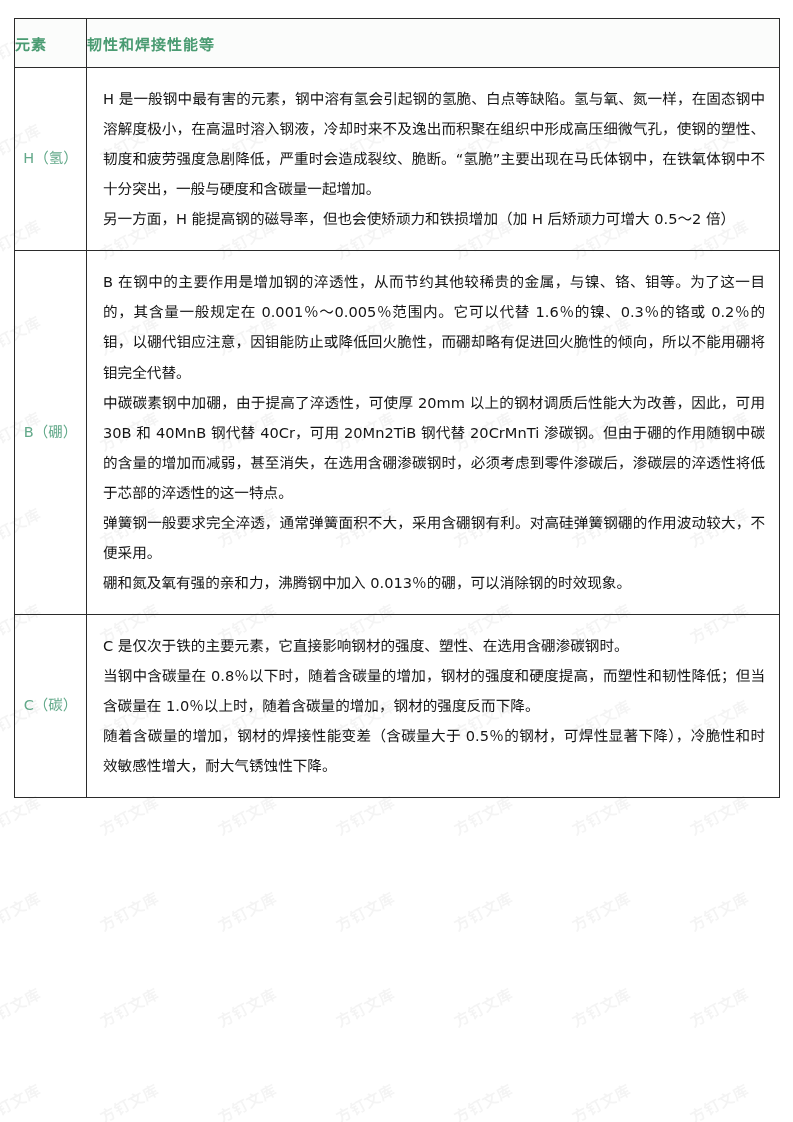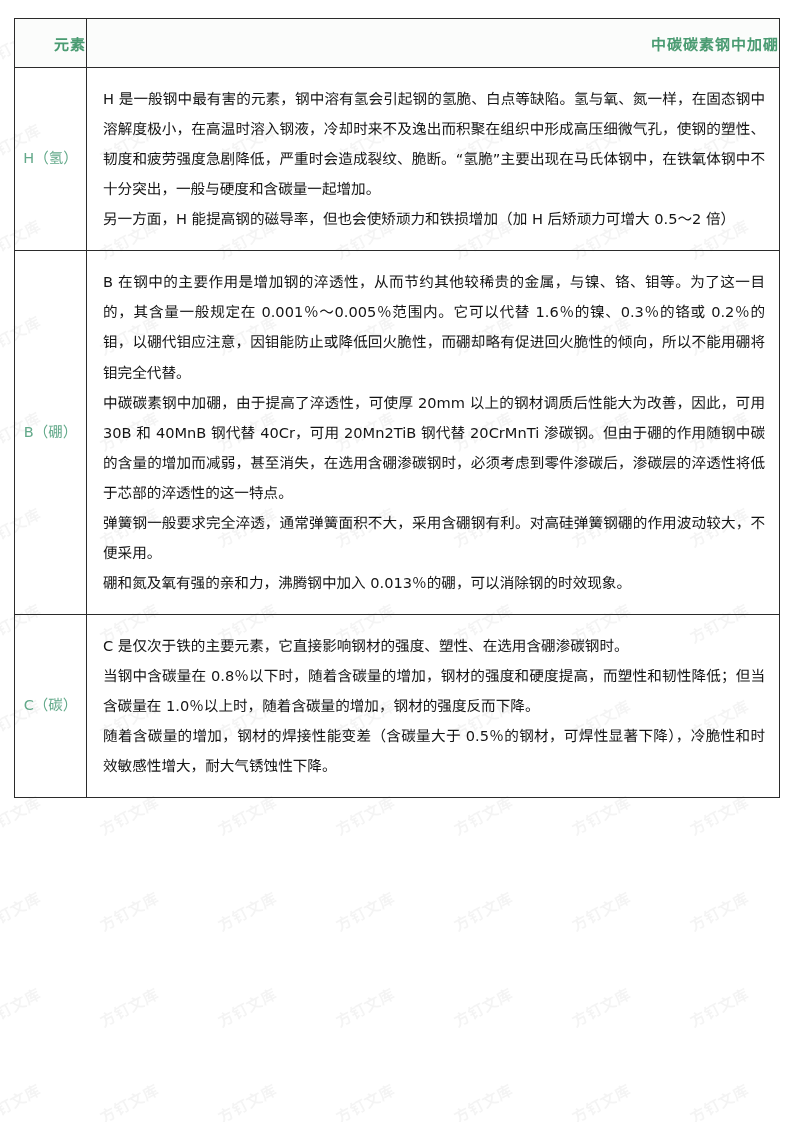--- a/index.html
+++ b/index.html
@@ -61,21 +61,21 @@
   
   tr.header-row th {
     height: 48px;
     padding: 0;
     background: #fbfcfb;
   }
   .header-cell-text {
     color: #4a9b72;
     font-weight: 700;
     font-size: 15px;
-    text-align: right;
+    text-align: left;
     letter-spacing: 1px;
   }
   th.col-element { width: 72px; }
   th.col-effect  { width: 693px; }
 
   
   td.element-cell {
     width: 72px;
     text-align: center;
     color: #63a98a;
@@ -197,21 +197,21 @@
     <colgroup>
       <col style="width:72px">
       <col style="width:693px">
     </colgroup>
     <thead>
       <tr class="header-row">
         <th class="col-element">
           <div class="header-cell-text">元素</div>
         </th>
         <th class="col-effect">
-          <div class="header-cell-text">中碳碳素钢中加硼</div>
+          <div class="header-cell-text">韧性和焊接性能等</div>
         </th>
       </tr>
     </thead>
     <tbody id="table-body">
 
     <tr>
           <td class="element-cell">H（氢）</td>
           <td class="effect-cell">
             <p>H 是一般钢中最有害的元素，钢中溶有氢会引起钢的氢脆、白点等缺陷。氢与氧、氮一样，在固态钢中溶解度极小，在高温时溶入钢液，冷却时来不及逸出而积聚在组织中形成高压细微气孔，使钢的塑性、韧度和疲劳强度急剧降低，严重时会造成裂纹、脆断。“氢脆”主要出现在马氏体钢中，在铁氧体钢中不十分突出，一般与硬度和含碳量一起增加。</p>
             <p>另一方面，H 能提高钢的磁导率，但也会使矫顽力和铁损增加（加 H 后矫顽力可增大 0.5～2 倍）</p>

